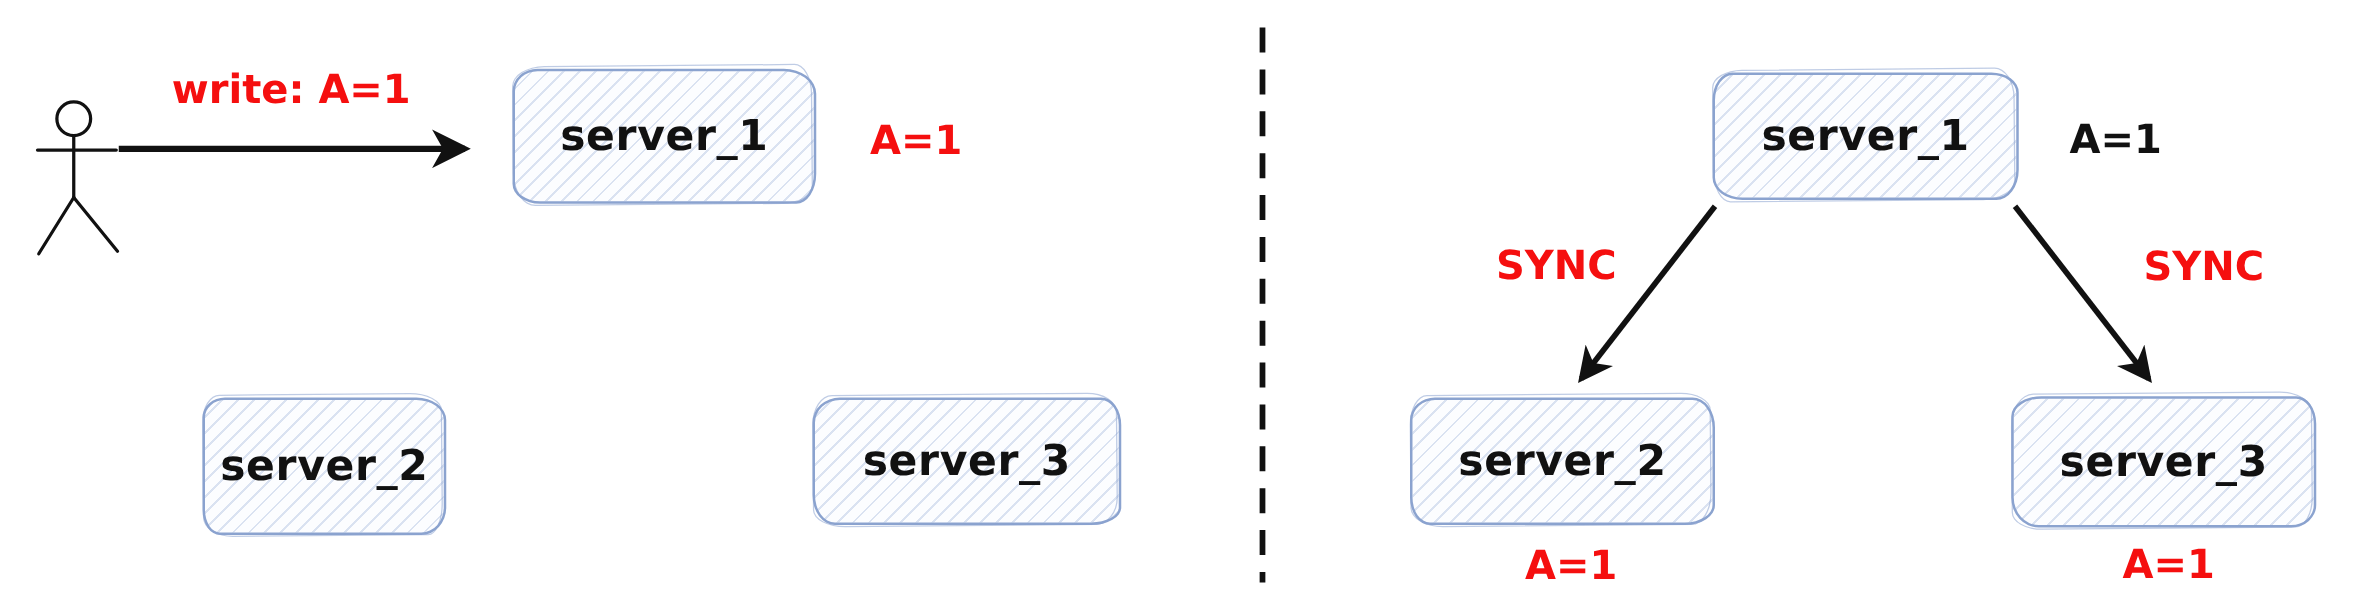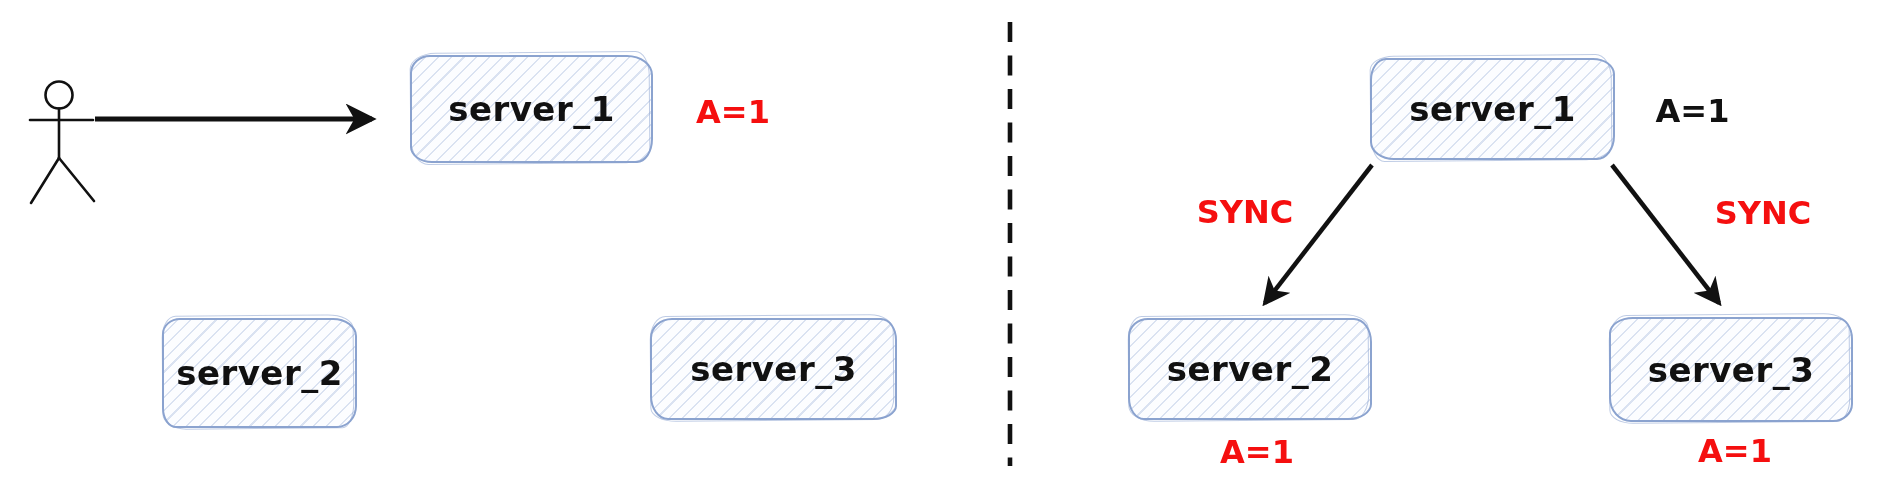--- a/index.html
+++ b/index.html
@@ -96,20 +96,21 @@
 
     <line x1="95" y1="119" x2="372" y2="119" stroke="#111111" stroke-width="5" marker-end="url(#arrowhead)"></line>
 
     <line x1="1010" y1="22" x2="1010" y2="466" stroke="#111111" stroke-width="4.6" stroke-dasharray="20 13.5"></line>
 
     <line x1="1372" y1="165" x2="1265" y2="303" stroke="#111111" stroke-width="4.5" marker-end="url(#arrowhead)"></line>
 
     <line x1="1612" y1="165" x2="1719" y2="303" stroke="#111111" stroke-width="4.5" marker-end="url(#arrowhead)"></line>
   </svg>
 
+  <div class="lbl lbl-red write-label">write: A=1</div>
 
   <div class="server-box box-l1">
     <span>server_1</span>
   </div>
 
   <div class="lbl lbl-red l1-value">A=1</div>
 
   <div class="server-box box-l2">
     <span>server_2</span>
   </div>

